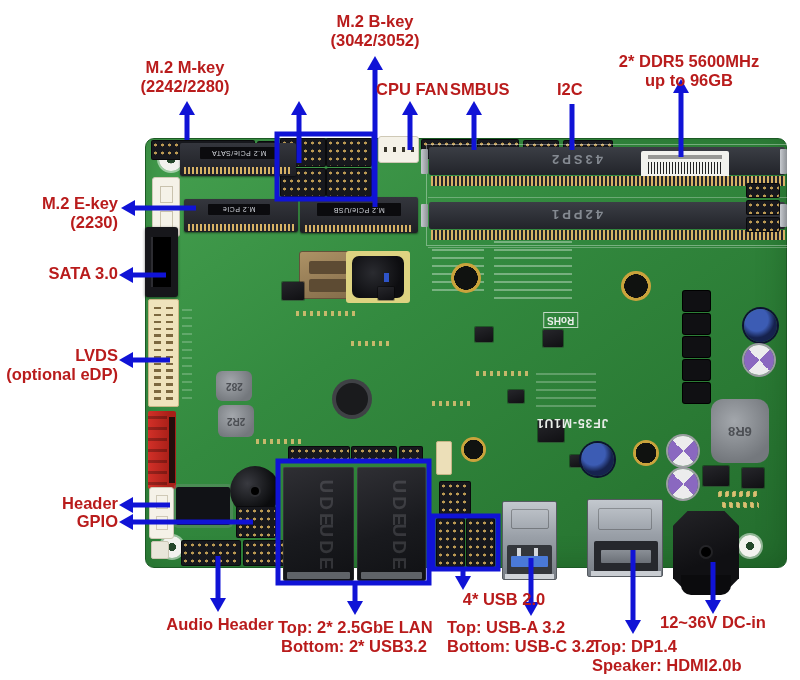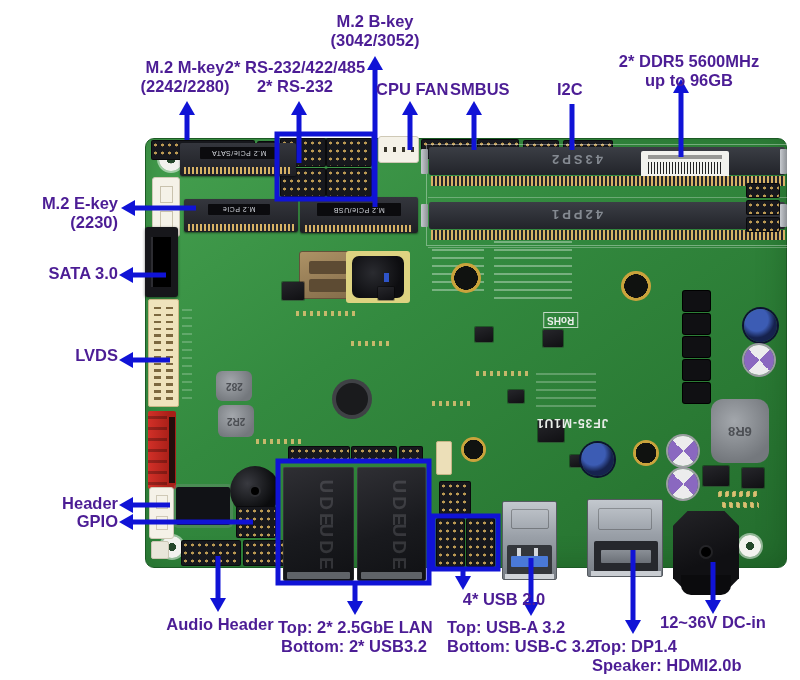--- a/index.html
+++ b/index.html
@@ -2,21 +2,21 @@
 <html><head>
 <meta charset="utf-8">
 <style>
   * { margin:0; padding:0; box-sizing:border-box; }
   html,body { background:#ffffff; }
   body { width:800px; height:680px; font-family:"Liberation Sans", sans-serif; }
   .stage { position:relative; width:800px; height:680px; background:#fff; overflow:hidden; }
   .abs { position:absolute; }
 
   
-  .lbl { position:absolute; color:#4c1d95; font-size:16.5px; line-height:1.18; font-weight:600; white-space:nowrap; }
+  .lbl { position:absolute; color:#b91c1c; font-size:16.5px; line-height:1.18; font-weight:600; white-space:nowrap; }
   .lbl.center { text-align:center; }
   .lbl.right  { text-align:right; }
   .lbl-bkey   { left:300px; top:12px;  width:150px; }
   .lbl-mkey   { left:110px; top:58px;  width:150px; }
   .lbl-serial { left:213px; top:58px;  width:164px; }
   .lbl-fan    { left:376px; top:80px; }
   .lbl-smbus  { left:450px; top:80px; }
   .lbl-i2c    { left:557px; top:80px; }
   .lbl-ddr5   { left:610px; top:52px;  width:158px; }
   .lbl-ekey   { left:10px;  top:194px; width:108px; }
@@ -367,38 +367,35 @@
   </svg>
 
   <div class="lbl lbl-bkey center">
     <div>M.2 B-key</div>
     <div>(3042/3052)</div>
   </div>
   <div class="lbl lbl-mkey center">
     <div>M.2 M-key</div>
     <div>(2242/2280)</div>
   </div>
-  <div class="lbl lbl-serial center">
-    <div>2* RS-232/422/485</div>
-    <div>2* RS-232</div>
-  </div>
   <div class="lbl lbl-fan">CPU FAN</div>
   <div class="lbl lbl-smbus">SMBUS</div>
   <div class="lbl lbl-i2c">I2C</div>
   <div class="lbl lbl-ddr5 center">
     <div>2* DDR5 5600MHz</div>
     <div>up to 96GB</div>
   </div>
   <div class="lbl lbl-ekey right">
     <div>M.2 E-key</div>
     <div>(2230)</div>
   </div>
   <div class="lbl lbl-sata right">SATA 3.0</div>
   <div class="lbl lbl-lvds right">
     <div>LVDS</div>
+    <div>(optional eDP)</div>
   </div>
   <div class="lbl lbl-spk right">Header</div>
   <div class="lbl lbl-gpio right">GPIO</div>
   <div class="lbl lbl-audio center">Audio Header</div>
   <div class="lbl lbl-lan center">
     <div>Top: 2* 2.5GbE LAN</div>
     <div>Bottom: 2* USB3.2</div>
   </div>
   <div class="lbl lbl-usb2 center">4* USB 2.0</div>
   <div class="lbl lbl-usb32">

